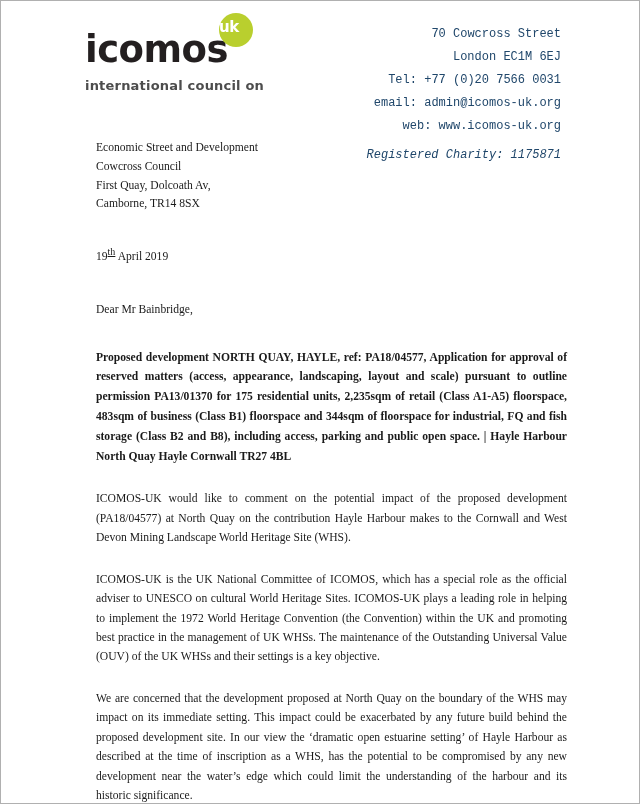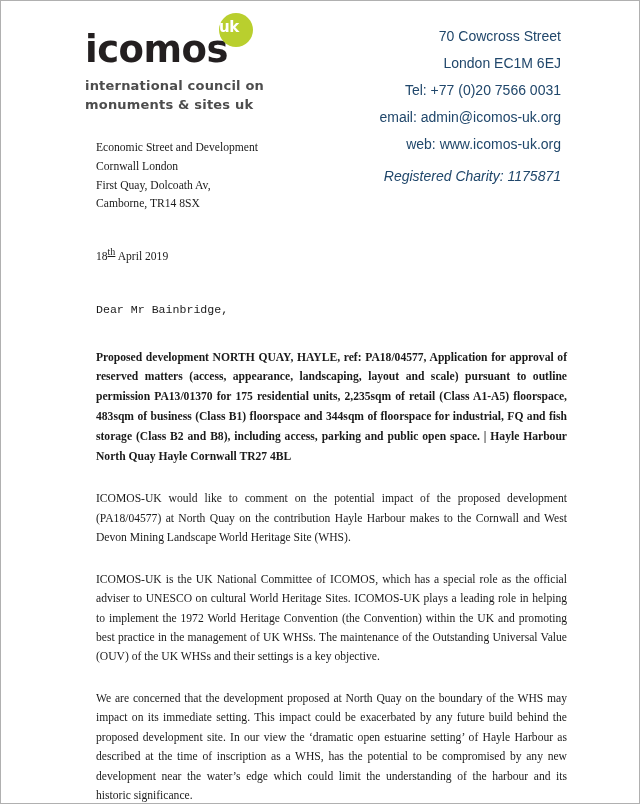--- a/index.html
+++ b/index.html
@@ -70,22 +70,22 @@
     color: #4d4d4d;
     letter-spacing: 0.2px;
     font-weight: bold;
   }
 
   .address-block {
     position: absolute;
     right: 78px;
     top: 0px;
     text-align: right;
-    font-family: Liberation Sans, sans-serif;
-    font-size: 14px;
+    font-family: Liberation Mono, monospace;
+    font-size: 12px;
     line-height: 1.92;
     color: #20476b;
   }
   .address-block .line { white-space: nowrap; }
   .address-block .charity {
     font-style: italic;
     margin-top: 6px;
   }
 
   
@@ -93,21 +93,21 @@
     position: absolute;
     left: 95px;
     right: 72px;
     top: 138px;
     font-size: 11.6px;
     line-height: 1.62;
   }
   .recipient .line { white-space: nowrap; }
   .date { margin-top: 30px; }
   .date sup { font-size: 10px; vertical-align: super; text-decoration: underline; }
-  .salutation { margin-top: 34px; font-family: Liberation Mono, monospace; }
+  .salutation { margin-top: 34px; }
 
   .subject {
     margin-top: 28px;
     font-weight: bold;
     line-height: 1.72;
     text-align: justify;
   }
   p.para {
     margin: 0;
     margin-top: 22px;
@@ -125,45 +125,44 @@
 
     <div class="logo-block">
       <div class="logo-wordmark">
         <span>icomos</span>
         <span class="logo-badge">
           <span>uk</span>
         </span>
       </div>
       <div class="logo-sub">
         <div>international council on</div>
-        <div>monuments &amp; sites uk</div>
       </div>
     </div>
 
     <div class="address-block">
       <div class="line">70 Cowcross Street</div>
       <div class="line">London EC1M 6EJ</div>
       <div class="line">Tel: +77 (0)20 7566 0031</div>
       <div class="line">email: admin@icomos-uk.org</div>
       <div class="line">web: www.icomos-uk.org</div>
       <div class="line charity">Registered Charity: 1175871</div>
     </div>
 
   </div>
 
   <div class="body-area">
 
     <div class="recipient">
       <div class="line">Economic Street and Development</div>
-      <div class="line">Cornwall London</div>
+      <div class="line">Cowcross Council</div>
       <div class="line">First Quay, Dolcoath Av,</div>
       <div class="line">Camborne, TR14 8SX</div>
     </div>
 
-    <div class="date"><span>18</span><sup>th</sup><span> April 2019</span></div>
+    <div class="date"><span>19</span><sup>th</sup><span> April 2019</span></div>
 
     <div class="salutation">Dear Mr Bainbridge,</div>
 
     <div class="subject">Proposed development NORTH QUAY, HAYLE, ref: PA18/04577, Application for approval of reserved matters (access, appearance, landscaping, layout and scale) pursuant to outline permission PA13/01370 for 175 residential units, 2,235sqm of retail (Class A1-A5) floorspace, 483sqm of business (Class B1) floorspace and 344sqm of floorspace for industrial, FQ and fish storage (Class B2 and B8), including access, parking and public open space. | Hayle Harbour North Quay Hayle Cornwall TR27 4BL</div>
 
     <p class="para">ICOMOS-UK would like to comment on the potential impact of the proposed development (PA18/04577) at North Quay on the contribution Hayle Harbour makes to the Cornwall and West Devon Mining Landscape World Heritage Site (WHS).</p>
     <p class="para">ICOMOS-UK is the UK National Committee of ICOMOS, which has a special role as the official adviser to UNESCO on cultural World Heritage Sites.  ICOMOS-UK plays a leading role in helping to implement the 1972 World Heritage Convention (the Convention) within the UK and promoting best practice in the management of UK WHSs. The maintenance of the Outstanding Universal Value (OUV) of the UK WHSs and their settings is a key objective.</p>
     <p class="para">We are concerned that the development proposed at North Quay on the boundary of the WHS may impact on its immediate setting. This impact could be exacerbated by any future build behind the proposed development site. In our view the ‘dramatic open estuarine setting’ of Hayle Harbour as described at the time of inscription as a WHS, has the potential to be compromised by any new development near the water’s edge which could limit the understanding of the harbour and its historic significance.</p>
 
   </div>

